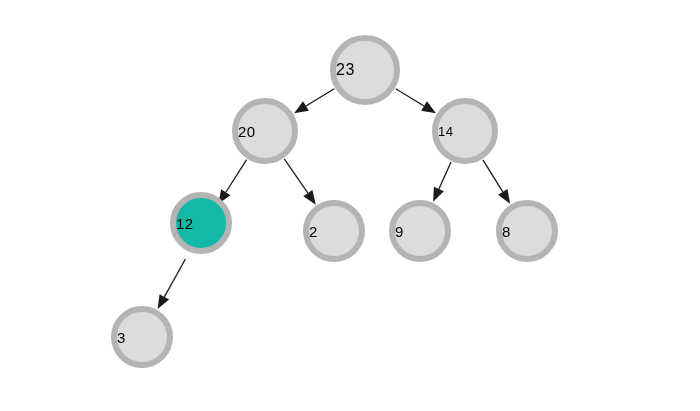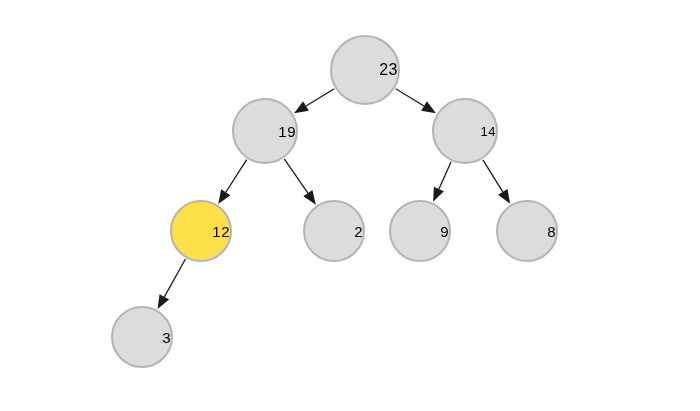--- a/index.html
+++ b/index.html
@@ -23,24 +23,24 @@
     left: 0;
     top: 0;
     width: 700px;
     height: 411px;
   }
   .tree-node {
     position: absolute;
     box-sizing: border-box;
     border-radius: 50%;
     background-color: #dcdcdc;
-    border: 2px solid #f97316;
+    border: 6px solid #f97316;
     display: flex;
     align-items: center;
-    justify-content: flex-end;
+    justify-content: flex-start;
     color: #000000;
     line-height: 1;
     z-index: 2;
   }
   .tree-node .node-label {
     display: block;
     letter-spacing: 0.5px;
     transform: translateY(-0.5px);
   }
 </style>
@@ -78,26 +78,26 @@
         <line x1="185.44" y1="258.96" x2="164.37" y2="296.81" stroke="#1a1a1a" stroke-width="1.3"></line>
         <polygon points="157.56,309.04 159.57,294.13 169.18,299.48" fill="#1a1a1a"></polygon>
       </g>
     </svg>
 
   <div id="node-layer">
       <div class="tree-node" style="left: 330px; top: 35px; width: 70px; height: 70px; background-color: rgb(220, 220, 220); border-color: rgb(180, 180, 180);">
         <span class="node-label" style="font-size: 16px; color: rgb(0, 0, 0);">23</span>
       </div>
       <div class="tree-node" style="left: 232px; top: 98px; width: 66px; height: 66px; background-color: rgb(220, 220, 220); border-color: rgb(180, 180, 180);">
-        <span class="node-label" style="font-size: 15px; color: rgb(0, 0, 0);">19</span>
+        <span class="node-label" style="font-size: 15px; color: rgb(0, 0, 0);">20</span>
       </div>
       <div class="tree-node" style="left: 432px; top: 98px; width: 66px; height: 66px; background-color: rgb(220, 220, 220); border-color: rgb(180, 180, 180);">
         <span class="node-label" style="font-size: 13px; color: #000000;">14</span>
       </div>
-      <div class="tree-node" style="left: 170px; top: 200px; width: 62px; height: 62px; background-color: #fde047; border-color: rgb(180, 180, 180);">
+      <div class="tree-node" style="left: 170px; top: 192px; width: 62px; height: 62px; background-color: #14b8a6; border-color: rgb(180, 180, 180);">
         <span class="node-label" style="font-size: 15px; color: rgb(0, 0, 0);">12</span>
       </div>
       <div class="tree-node" style="left: 303px; top: 200px; width: 62px; height: 62px; background-color: rgb(220, 220, 220); border-color: rgb(180, 180, 180);">
         <span class="node-label" style="font-size: 15px; color: rgb(0, 0, 0);">2</span>
       </div>
       <div class="tree-node" style="left: 389px; top: 200px; width: 62px; height: 62px; background-color: rgb(220, 220, 220); border-color: rgb(180, 180, 180);">
         <span class="node-label" style="font-size: 15px; color: rgb(0, 0, 0);">9</span>
       </div>
       <div class="tree-node" style="left: 496px; top: 200px; width: 62px; height: 62px; background-color: rgb(220, 220, 220); border-color: rgb(180, 180, 180);">
         <span class="node-label" style="font-size: 15px; color: rgb(0, 0, 0);">8</span>

